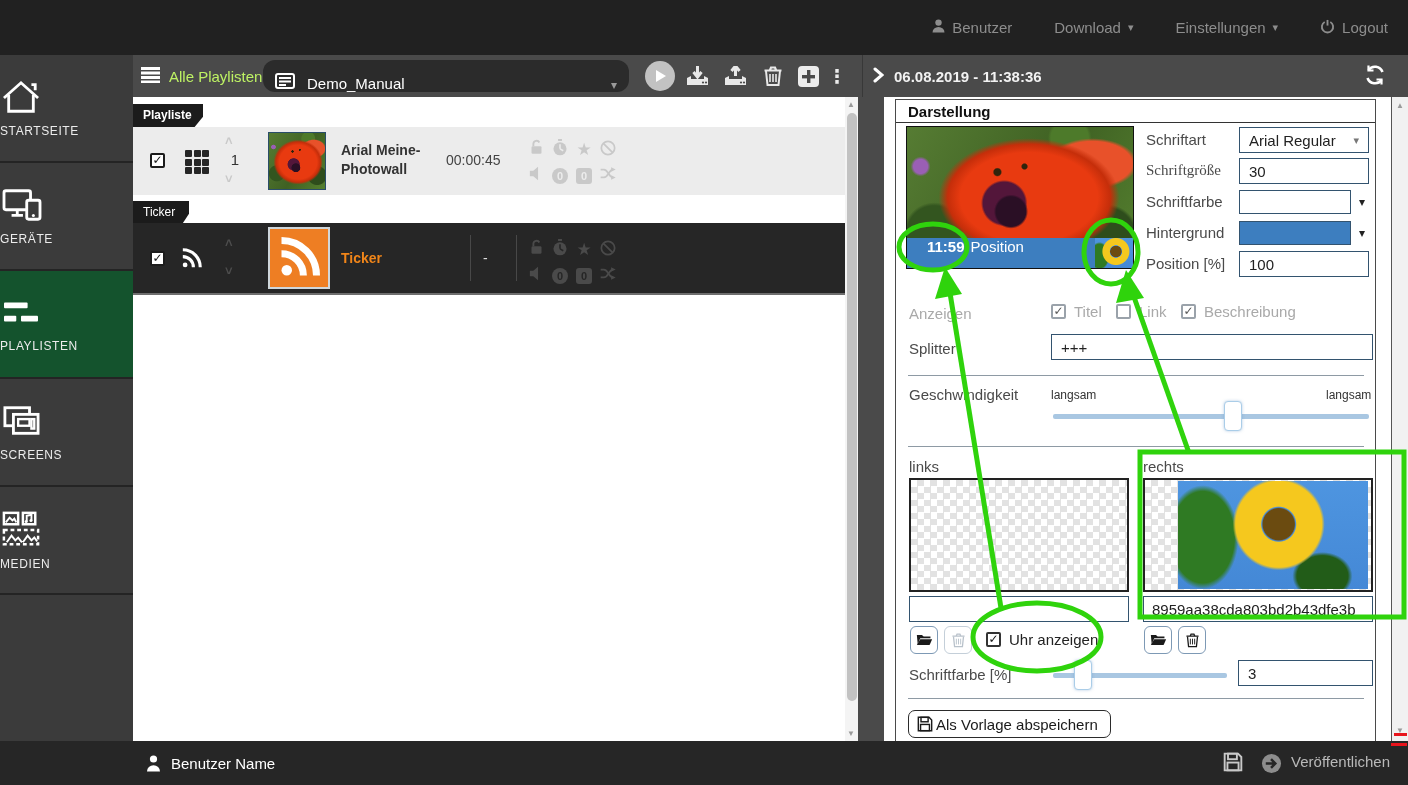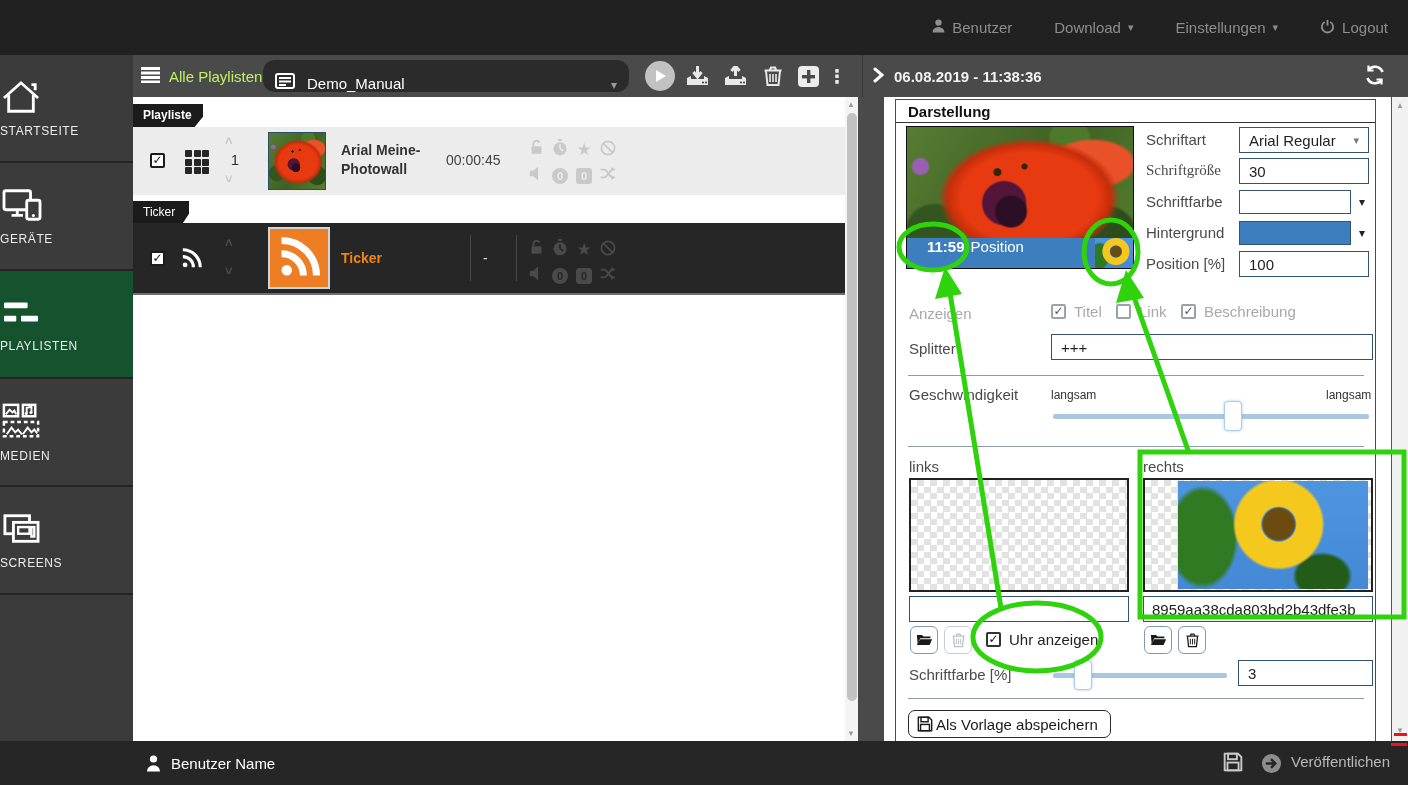--- a/index.html
+++ b/index.html
@@ -237,43 +237,43 @@
         <svg width="42" height="34" viewBox="0 0 44 36" fill="#fff">
             <rect x="4" y="7" width="25" height="6" rx="1"></rect>
             <rect x="4" y="21" width="13" height="6" rx="1"></rect>
             <rect x="22" y="21" width="18" height="6" rx="1"></rect>
           </svg>
       </span>
       <span>PLAYLISTEN</span>
     </div>
     <div class="side-item">
       <span>
+        <svg width="42" height="36" viewBox="0 0 44 38" fill="none" stroke="#fff" stroke-width="3">
+            <rect x="5" y="5" width="26" height="19"></rect>
+            <rect x="14" y="12" width="26" height="20" fill="#3b3b3b"></rect>
+            <rect x="19" y="17" width="12" height="7" stroke-width="2.5"></rect>
+            <rect x="33" y="17" width="3" height="10" stroke-width="2.5"></rect>
+          </svg>
+      </span>
+      <span>SCREENS</span>
+    </div>
+    <div class="side-item">
+      <span>
         <svg width="42" height="38" viewBox="0 0 44 40" fill="none" stroke="#fff" stroke-width="2.6">
             <rect x="4" y="3" width="15" height="12"></rect>
             <path d="M6 13 l4-5 3 3 2-2 2 4" stroke-width="2"></path>
             <rect x="24" y="3" width="13" height="12"></rect>
             <path d="M28 12 V6 l5-1 v6" stroke-width="2"></path>
             <circle cx="27.5" cy="12" r="1.6" fill="#fff" stroke="none"></circle>
             <circle cx="32.5" cy="11" r="1.6" fill="#fff" stroke="none"></circle>
             <rect x="4" y="21" width="36" height="15" stroke-dasharray="4 3"></rect>
             <path d="M7 34 l5-7 4 5 3-3 4 5 M24 34 l5-7 4 5 3-3 3 4" stroke-width="2"></path>
           </svg>
       </span>
       <span>MEDIEN</span>
-    </div>
-    <div class="side-item">
-      <span>
-        <svg width="42" height="36" viewBox="0 0 44 38" fill="none" stroke="#fff" stroke-width="3">
-            <rect x="5" y="5" width="26" height="19"></rect>
-            <rect x="14" y="12" width="26" height="20" fill="#3b3b3b"></rect>
-            <rect x="19" y="17" width="12" height="7" stroke-width="2.5"></rect>
-            <rect x="33" y="17" width="3" height="10" stroke-width="2.5"></rect>
-          </svg>
-      </span>
-      <span>SCREENS</span>
     </div>
   </aside>
 
   <div class="toolbar">
     <div class="tb-abs all-pl">
       <span>
         <svg width="19" height="16" viewBox="0 0 19 16" fill="#fff">
             <rect x="0" y="0" width="19" height="3"></rect>
             <rect x="0" y="4.5" width="19" height="3"></rect>
             <rect x="0" y="9" width="19" height="3"></rect>

